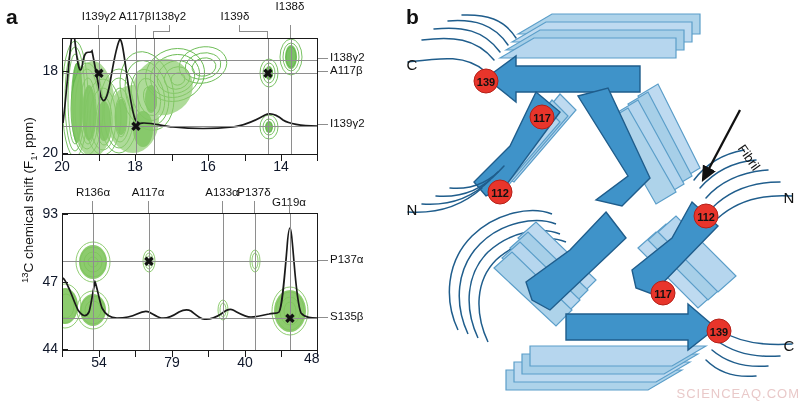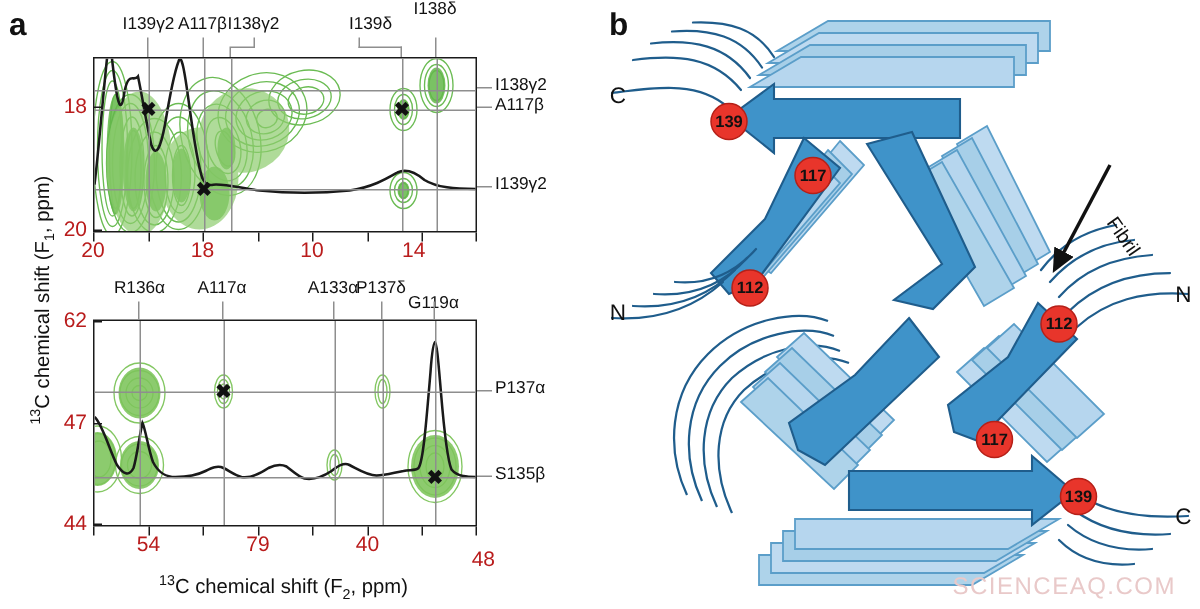--- a/index.html
+++ b/index.html
@@ -63,21 +63,21 @@
   .gridline-v { position: absolute; top: 0; bottom: 0; width: 1.4px; background: #8e8e8e; }
   .gridline-h { position: absolute; left: 0; right: 0; height: 1.4px; background: #8e8e8e; }
 
   
   .tick-b { position: absolute; width: 1.4px; height: 6px; background: #1a1a1a; }
   .tick-l { position: absolute; height: 1.4px; width: 6px; background: #1a1a1a; }
 
   .tick-label {
     position: absolute;
     font-size: 14px;
-    color: #b91c1c;
+    color: #0f172a;
     white-space: nowrap;
   }
   .ytick-label { text-align: right; }
 
   
   .assign-top {
     position: absolute;
     font-size: 11.5px;
     color: #111;
     white-space: nowrap;
@@ -127,22 +127,22 @@
     position: absolute;
     font-size: 13px;
     color: #111;
     left: 735px; top: 150px;
     transform: rotate(55deg);
     transform-origin: center;
     white-space: nowrap;
   }
   #watermark {
     position: absolute;
-    right: 16px; bottom: 5px;
-    font-size: 16px;
+    right: 0; bottom: 5px;
+    font-size: 13px;
     letter-spacing: 1px;
     color: #e9c9c9;
   }
 </style>
 </head>
 <body>
 
 <div id="figure">
 
   <div id="panel-a">
@@ -257,38 +257,38 @@
     <div class="tick-b" style="left:208px; top:155px"></div>
     <div class="tick-b" style="left:245px; top:155px"></div>
     <div class="tick-b" style="left:281px; top:155px"></div>
     <div class="tick-b" style="left:317px; top:155px"></div>
 
     <div class="tick-l" style="left:62px; top:71px"></div>
     <div class="tick-l" style="left:62px; top:153px"></div>
 
     <div class="tick-label" style="left:49px;  top:158px; width:26px; text-align:center">20</div>
     <div class="tick-label" style="left:122px; top:158px; width:26px; text-align:center">18</div>
-    <div class="tick-label" style="left:195px; top:158px; width:26px; text-align:center">10</div>
-    <div class="tick-label" style="left:268px; top:158px; width:26px; text-align:left">14</div>
+    <div class="tick-label" style="left:195px; top:158px; width:26px; text-align:center">16</div>
+    <div class="tick-label" style="left:268px; top:158px; width:26px; text-align:center">14</div>
 
     <div class="tick-label ytick-label" style="left:28px; top:62px; width:30px">18</div>
     <div class="tick-label ytick-label" style="left:28px; top:144px; width:30px">20</div>
 
     <div class="assign-top" style="left:63px; top:10px; width:72px">I139γ2</div>
     <div class="leader" style="left:98px; top:25px; width:1.4px; height:13px"></div>
 
     <div class="assign-top" style="left:100px; top:10px; width:70px">A117β</div>
     <div class="leader" style="left:135px; top:25px; width:1.4px; height:13px"></div>
 
     <div class="assign-top" style="left:133px; top:10px; width:72px">I138γ2</div>
     <div class="leader" style="left:169px; top:25px; width:1.4px; height:7px"></div>
     <div class="leader" style="left:154px; top:31px; width:16px; height:1.4px"></div>
     <div class="leader" style="left:153px; top:31px; width:1.4px; height:7px"></div>
 
-    <div class="assign-top" style="left:216px; top:10px; width:62px">I139δ</div>
+    <div class="assign-top" style="left:204px; top:10px; width:62px">I139δ</div>
     <div class="leader" style="left:239px; top:25px; width:1.4px; height:7px"></div>
     <div class="leader" style="left:267px; top:31px; width:1.4px; height:7px"></div>
     <div class="leader" style="left:239px; top:31px; width:29px; height:1.4px"></div>
 
     <div class="assign-top" style="left:259px; top:0; width:62px">I138δ</div>
     <div class="leader" style="left:290px; top:25px; width:1.4px; height:13px"></div>
 
     <div class="leader" style="left:318px; top:58px; width:10px; height:1.4px"></div>
     <div class="assign-right" style="left:330px; top:51px">I138γ2</div>
 
@@ -379,23 +379,23 @@
     <div class="tick-b" style="left:281px; top:351px"></div>
     <div class="tick-b" style="left:317px; top:351px"></div>
 
     <div class="tick-l" style="left:62px; top:214px"></div>
     <div class="tick-l" style="left:62px; top:282px"></div>
     <div class="tick-l" style="left:62px; top:349px"></div>
 
     <div class="tick-label" style="left:86px;  top:354px; width:26px; text-align:center">54</div>
     <div class="tick-label" style="left:159px; top:354px; width:26px; text-align:center">79</div>
     <div class="tick-label" style="left:232px; top:354px; width:26px; text-align:center">40</div>
-    <div class="tick-label" style="left:304px; top:364px; width:26px; text-align:right">48</div>
-
-    <div class="tick-label ytick-label" style="left:28px; top:205px; width:30px">62</div>
+    <div class="tick-label" style="left:304px; top:350px; width:26px; text-align:left">48</div>
+
+    <div class="tick-label ytick-label" style="left:28px; top:205px; width:30px">93</div>
     <div class="tick-label ytick-label" style="left:28px; top:273px; width:30px">47</div>
     <div class="tick-label ytick-label" style="left:28px; top:340px; width:30px">44</div>
 
     <div class="assign-top" style="left:57px; top:186px; width:72px">R136α</div>
     <div class="leader" style="left:92px; top:201px; width:1.4px; height:12px"></div>
 
     <div class="assign-top" style="left:113px; top:186px; width:70px">A117α</div>
     <div class="leader" style="left:148px; top:201px; width:1.4px; height:12px"></div>
 
     <div class="assign-top" style="left:187px; top:186px; width:70px">A133α</div>
@@ -406,23 +406,20 @@
 
     <div class="assign-top" style="left:254px; top:196px; width:70px">G119α</div>
     <div class="leader" style="left:289px; top:201px; width:1.4px; height:12px"></div>
 
     <div class="leader" style="left:318px; top:260px; width:10px; height:1.4px"></div>
     <div class="assign-right" style="left:330px; top:253px">P137α</div>
 
     <div class="leader" style="left:318px; top:317px; width:10px; height:1.4px"></div>
     <div class="assign-right" style="left:330px; top:310px">S135β</div>
 
-    <div class="axis-title" id="xlabel-a">
-      <span class="sup">13</span><span>C chemical shift (F</span><span class="sub">2</span><span>, ppm)</span>
-    </div>
   </div>
 
   <div id="panel-b">
     <div class="panel-letter" id="letter-b" style="left:6px;top:6px">b</div>
 
     <svg width="400" height="406" viewBox="0 0 400 406">
       <defs>
         <marker id="arrowheadBlack" markerWidth="7" markerHeight="7" refX="5" refY="3.2" orient="auto">
           <polygon points="0,0 7,3.2 0,6.4" fill="#111"></polygon>
         </marker>

